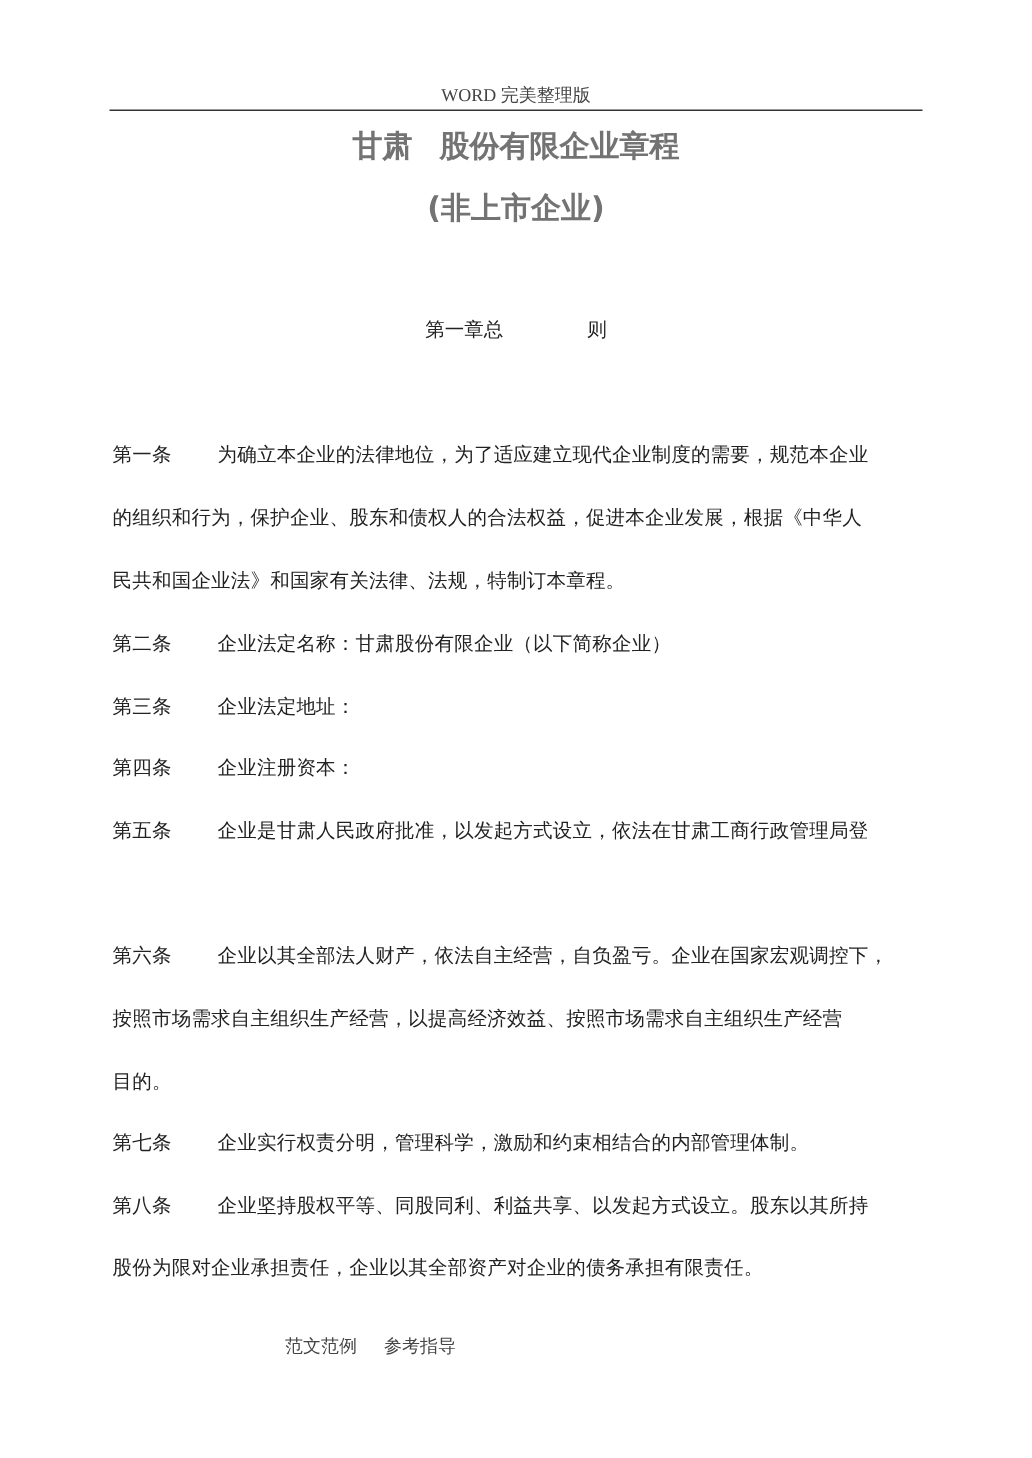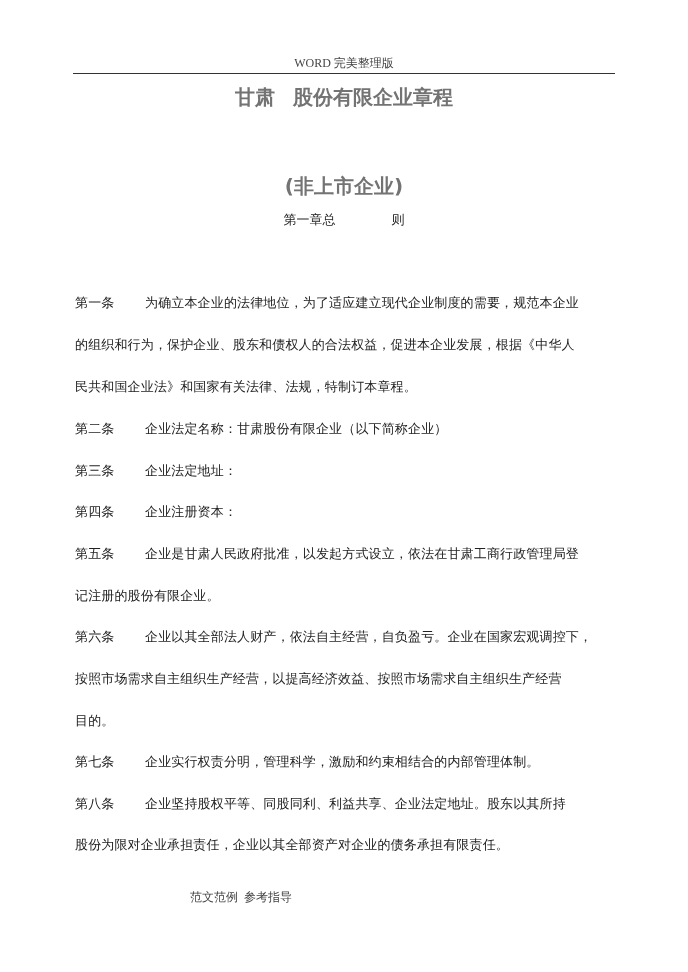--- a/index.html
+++ b/index.html
@@ -12,40 +12,40 @@
   .header-rule {
     position: absolute; top: 73px; left: 73px; width: 542px; height: 0;
     border-top: 1px solid #333;
   }
   .title {
     position: absolute; left: 0; width: 688px; text-align: center;
     font-family: "DejaVu Sans", sans-serif; font-weight: bold; font-size: 20px; color: #737373;
     letter-spacing: 0px;
   }
   .title1 { top: 84px; }
-  .title2 { top: 125px; margin-top: 48px; }
+  .title2 { top: 125px; }
   .title-gap { display: inline-block; width: 18px; }
   .chapter {
     position: absolute; top: 211px; left: 0; width: 688px; text-align: center;
     font-family: "DejaVu Sans", sans-serif; font-size: 13px; color: #222;
   }
   .chapter span { display: inline-block; }
   .ch-num { }
   .ch-w1 { margin-right: 56px; }
   .line {
     position: absolute; left: 75px; width: 540px;
     font-family: Liberation Mono, monospace; font-size: 13px; color: #222;
     white-space: nowrap; letter-spacing: 0.15px;
   }
   .art-label { display: inline-block; width: 70px; }
   .footer {
     position: absolute; top: 889px; left: 190px;
     font-family: "Liberation Serif", "DejaVu Serif", serif; font-size: 12px; color: #444;
   }
-  .footer .f1 { margin-right: 6px; }
+  .footer .f1 { margin-right: 18px; }
 </style>
 </head>
 <body>
 
 <div class="page">
 
   <div class="header-text">WORD 完美整理版</div>
   <div class="header-rule"></div>
 
   <div class="title title1">
@@ -71,34 +71,33 @@
     <span class="art-label">第三条</span><span>企业法定地址：</span>
   </div>
 
   <div class="line" style="top:503px">
     <span class="art-label">第四条</span><span>企业注册资本：</span>
   </div>
 
   <div class="line" style="top:545px">
     <span class="art-label">第五条</span><span>企业是甘肃人民政府批准，以发起方式设立，依法在甘肃工商行政管理局登</span>
   </div>
-  <div class="line" style="top:587px">记注册的股份有限企业。</div>
 
   <div class="line" style="top:628px">
     <span class="art-label">第六条</span><span>企业以其全部法人财产，依法自主经营，自负盈亏。企业在国家宏观调控下，</span>
   </div>
   <div class="line" style="top:670px">按照市场需求自主组织生产经营，以提高经济效益、按照市场需求自主组织生产经营</div>
   <div class="line" style="top:753px">
     <span class="art-label">第七条</span><span>企业实行权责分明，管理科学，激励和约束相结合的内部管理体制。</span>
   </div>
 
   <div class="line" style="top:712px">目的。</div>
 
   <div class="line" style="top:795px">
-    <span class="art-label">第八条</span><span>企业坚持股权平等、同股同利、利益共享、企业法定地址。股东以其所持</span>
+    <span class="art-label">第八条</span><span>企业坚持股权平等、同股同利、利益共享、以发起方式设立。股东以其所持</span>
   </div>
   <div class="line" style="top:836px">股份为限对企业承担责任，企业以其全部资产对企业的债务承担有限责任。</div>
 
   <div class="footer">
     <span class="f1">范文范例</span><span>参考指导</span>
   </div>
 
 </div>
 
 </body></html>

